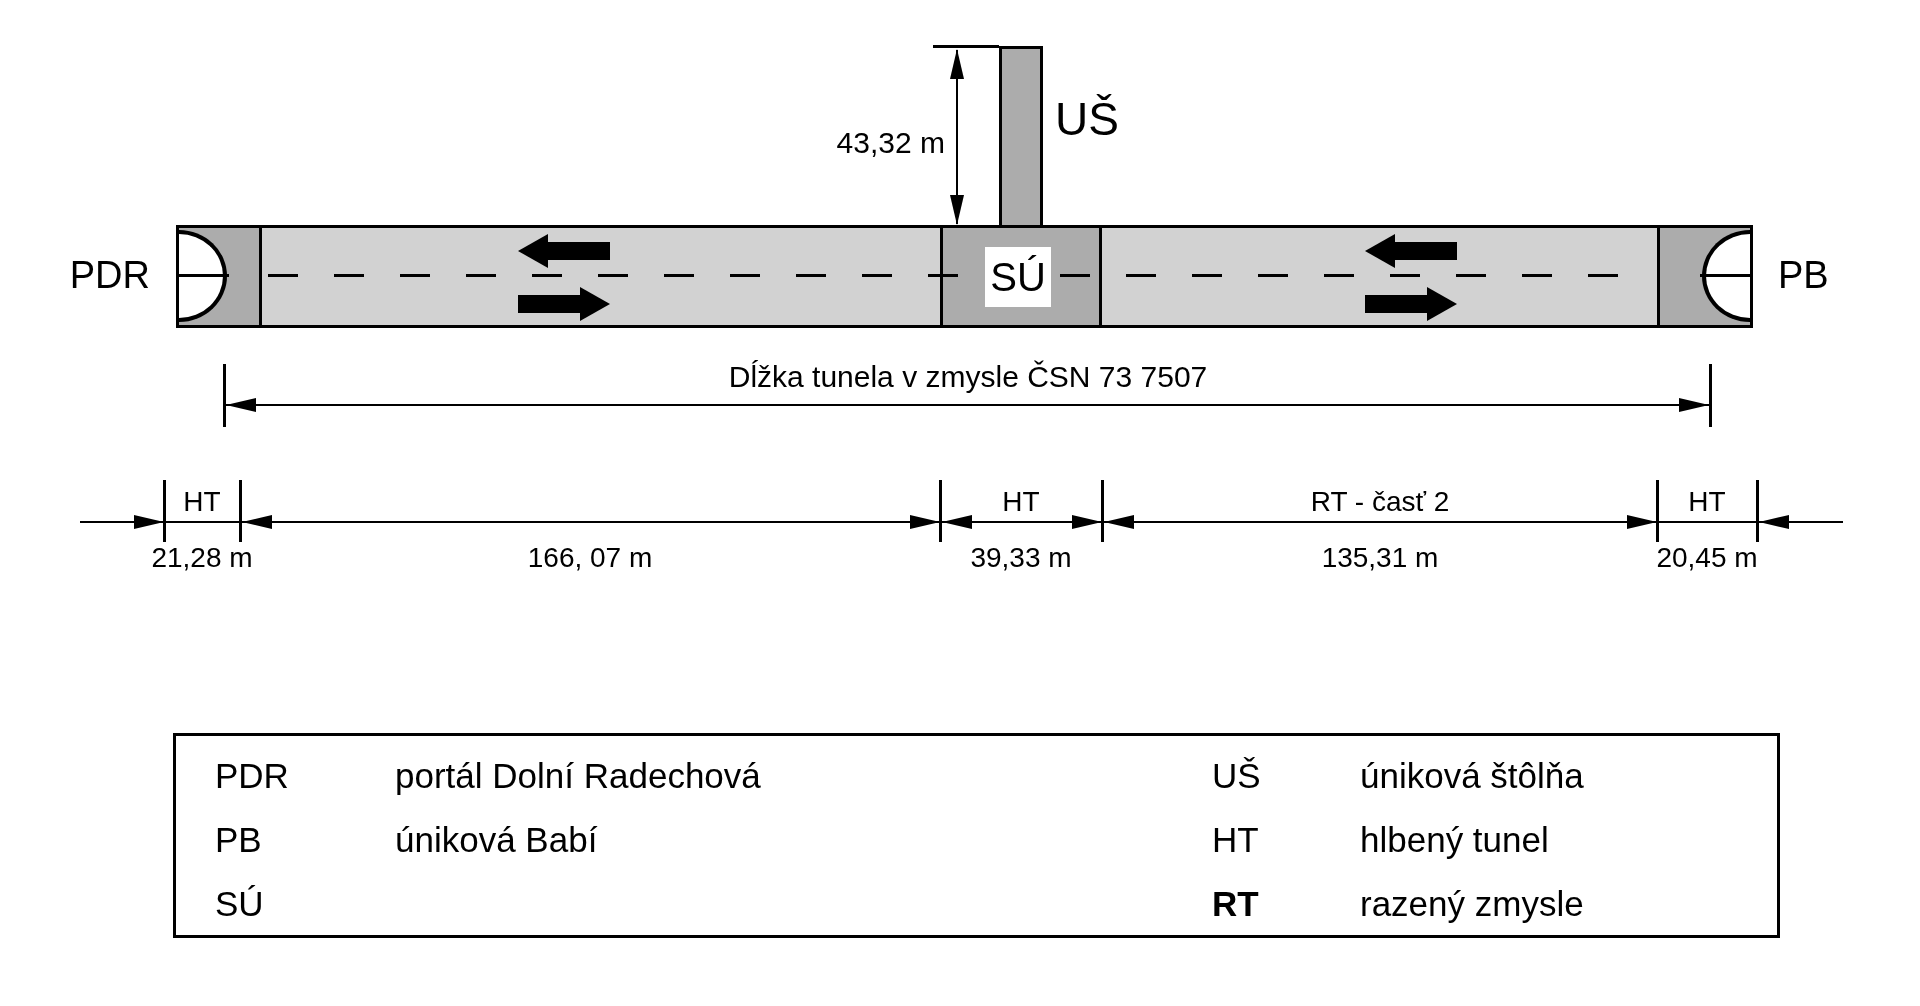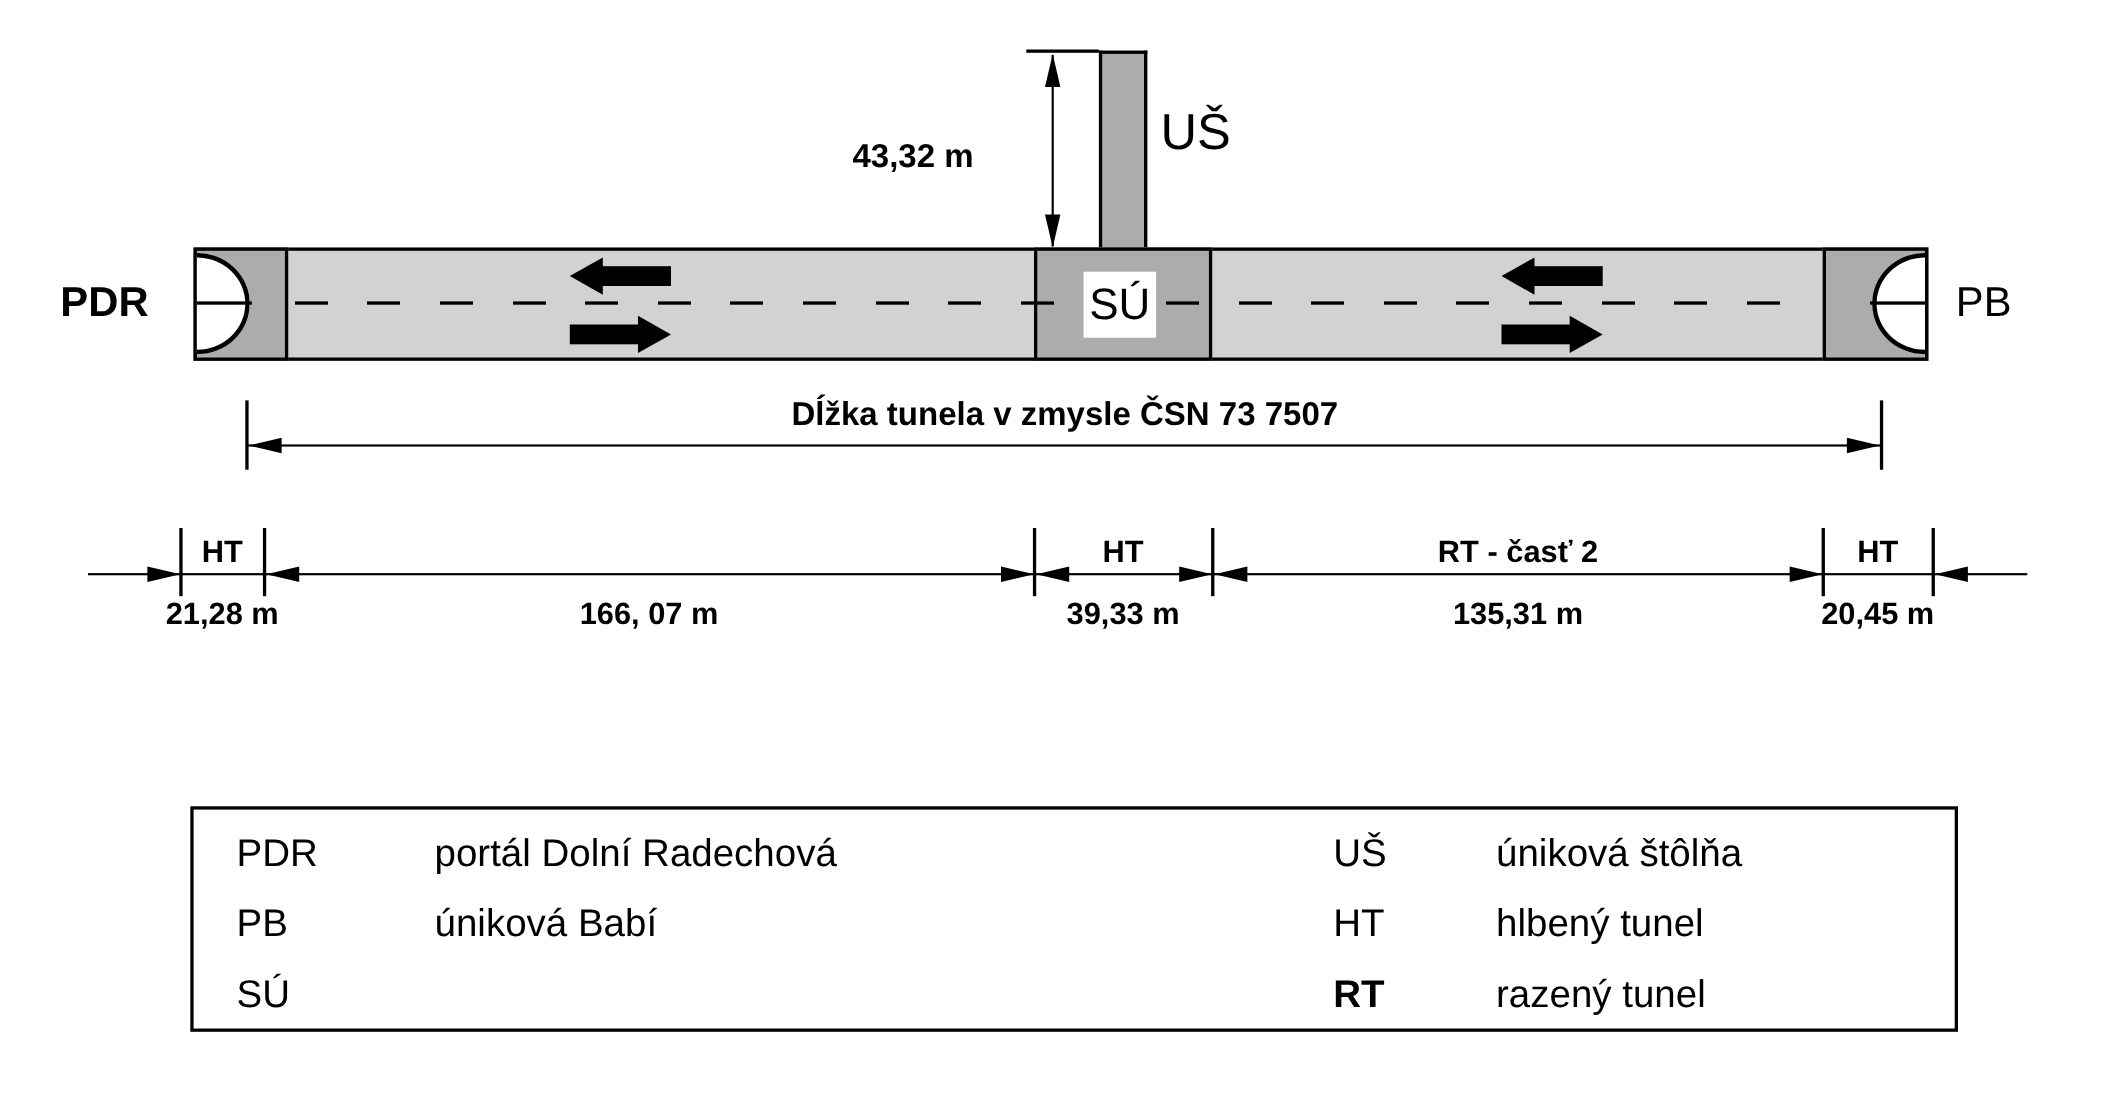--- a/index.html
+++ b/index.html
@@ -2,22 +2,22 @@
 <html><head>
 <meta charset="utf-8">
 <style>
   html,body{margin:0;padding:0;background:#fff;}
   #stage{
     position:relative;width:1920px;height:1006px;background:#ffffff;
     font-family:"Liberation Sans", sans-serif;color:#000;overflow:hidden;
   }
   .abs{position:absolute;}
   .lbl{position:absolute;white-space:nowrap;color:#000;}
-  .center{text-align:center;font-weight:bold;}
-  .right{text-align:center;font-weight:bold;}
+  .center{text-align:center;}
+  .right{text-align:right;}
   
   .tunnel-body{background:#d2d2d2;border:3px solid #000;box-sizing:border-box;}
   .dark-seg{background:#acacac;border:3px solid #000;box-sizing:border-box;}
   .shaft{background:#acacac;border:3px solid #000;border-bottom:none;box-sizing:border-box;}
   .vline{background:#000;}
   .hline{background:#000;}
   .dashes{background:repeating-linear-gradient(to right,#000 0 30px,transparent 30px 66px);}
   .half-left{background:#fff;border:4px solid #000;border-left:none;
     border-radius:0 100% 100% 0 / 0 50% 50% 0;box-sizing:border-box;}
   .half-right{background:#fff;border:4px solid #000;border-right:none;
@@ -135,15 +135,15 @@
   <div class="lbl leg" style="left:395px;top:756px;">portál Dolní Radechová</div>
   <div class="lbl leg" style="left:215px;top:820px;">PB</div>
   <div class="lbl leg" style="left:395px;top:820px;">úniková Babí</div>
   <div class="lbl leg" style="left:215px;top:884px;">SÚ</div>
 
   <div class="lbl leg" style="left:1212px;top:756px;">UŠ</div>
   <div class="lbl leg" style="left:1360px;top:756px;">úniková štôlňa</div>
   <div class="lbl leg" style="left:1212px;top:820px;">HT</div>
   <div class="lbl leg" style="left:1360px;top:820px;">hlbený tunel</div>
   <div class="lbl leg" style="left:1212px;top:884px;font-weight:bold;">RT</div>
-  <div class="lbl leg" style="left:1360px;top:884px;">razený tunel</div>
+  <div class="lbl leg" style="left:1360px;top:884px;">razený zmysle</div>
 
 </div>
 
 </body></html>

